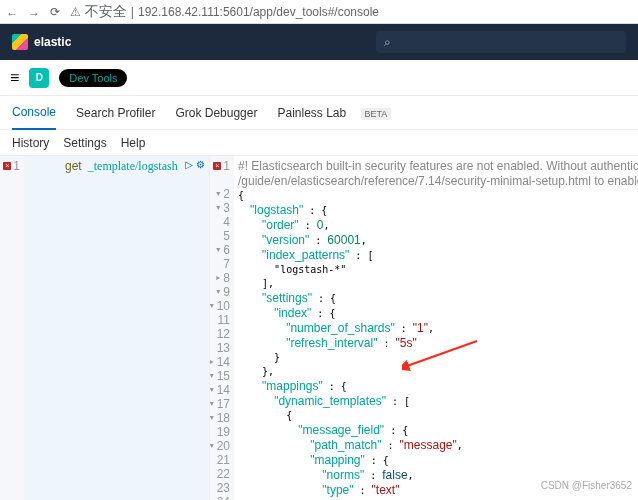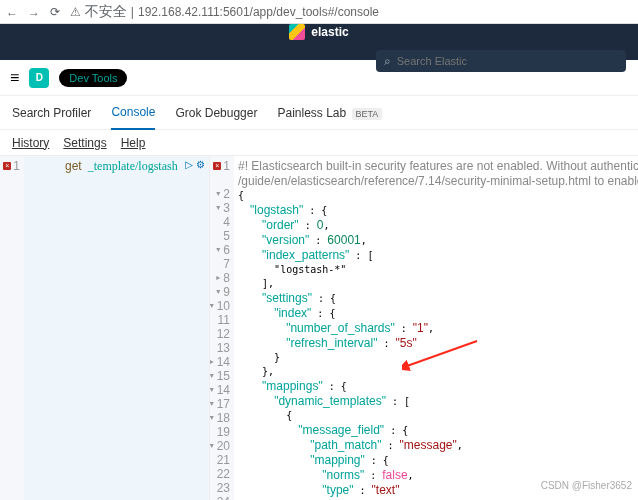--- a/index.html
+++ b/index.html
@@ -1,53 +1,53 @@
 <!DOCTYPE html>
 <html><head>
 <meta charset="utf-8">
 <style>
 * { margin:0; padding:0; box-sizing:border-box; font-family:-apple-system,BlinkMacSystemFont,"Segoe UI",Helvetica,Arial,sans-serif; font-size:12px; }
 body { width:638px; height:500px; overflow:hidden; background:#fff; }
 .browser-bar { height:24px; background:#fff; border-bottom:1px solid #ddd; display:flex; align-items:center; padding:0 6px; gap:10px; color:#5f6368; }
 .browser-bar .ico { cursor:pointer; }
 .url-sec { display:flex; align-items:center; gap:4px; font-size:11px; color:#666; }
 .url-badge { font-size:14px; color:#5f6368; }
-.top-nav { height:36px; background:#1d2a3e; display:flex; align-items:center; padding:0 12px; gap:10px; color:#eee;flex-direction:column; }
+.top-nav { height:36px; background:#1d2a3e; display:flex; align-items:center; padding:0 12px; gap:10px; color:#eee; }
 .logo { display:flex; align-items:center; gap:6px; font-weight:600; font-size:14px; color:#fff; }
 .logo-sym { width:16px; height:16px; background:linear-gradient(135deg,#00bfb3 30%,#fec514 30% 60%,#f04e98 60%); border-radius:2px; transform:rotate(0deg); }
 .search-wrap { margin-left:auto; width:250px; }
 .search-box { display:flex; align-items:center; background:#253549; border-radius:4px; padding:4px 8px; gap:6px; color:#98a2b3; }
 .search-box input { background:transparent; border:none; color:#98a2b3; outline:none; width:100%; font-size:11px; }
 .sec-bar { height:36px; border-bottom:1px solid #eee; display:flex; align-items:center; padding:0 10px; gap:10px; }
 .menu-ico { font-size:16px; cursor:pointer; }
 .d-badge { width:20px; height:20px; background:#00bfb3; color:#fff; border-radius:4px; display:flex; align-items:center; justify-content:center; font-size:10px; font-weight:600; }
 .pill { background:#000000; color:#00a39a; padding:3px 10px; border-radius:12px; font-size:11px; }
 .tabs { height:34px; border-bottom:1px solid #eee; display:flex; align-items:center; padding:0 12px; gap:20px; }
 .tab { font-size:12px; color:#333; cursor:pointer; padding:9px 0; }
 .tab.active { color:#006bb4; border-bottom:2px solid #006bb4; font-weight:500; }
-.beta { font-size:9px; background:#eee; color:#666; padding:1px 4px; border-radius:2px; margin-left:2px; }
-.sub-bar { height:26px; border-bottom:1px solid #eee; display:flex; align-items:center; padding:0 12px; gap:14px; font-size:11px; color:#333;text-decoration:underline; }
+.beta { font-size:9px; background:#eee; color:#666; padding:1px 4px; border-radius:2px; margin-left:11px; }
+.sub-bar { height:26px; border-bottom:1px solid #eee; display:flex; align-items:center; padding:0 12px; gap:14px; font-size:11px; color:#333; }
 .panes { display:flex; height:344px; }
 .pane { display:flex; border-right:1px solid #eee; }
 .gutter { width:24px; background:#f5f7fa; text-align:right; padding:3px 4px 0 0; color:#999; font-family:Menlo,Consolas,monospace; font-size:10px; line-height:14px; }
 .gut-row { display:flex; align-items:center; justify-content:flex-end; gap:2px; height:14px; }
 .xmark { width:8px; height:8px; background:#bd271e; color:#fff; font-size:7px; display:inline-flex; align-items:center; justify-content:center; border-radius:1px; }
 .code { font-family:Menlo,Consolas,monospace; font-size:10px; line-height:14px; padding:3px 4px 0 4px; white-space:pre; overflow:hidden; }
 .left-pane { width:237px; position:relative; }
 .left-pane .code { width:185px; background:#eef5fb; }
 .left-actions { position:absolute; right:4px; top:3px; display:flex; gap:3px; }
 .act-ico { color:#006bb4; font-size:10px; cursor:pointer; }
 .right-pane { flex:1; }
 .right-pane .code { flex:1; }
 .tok-m { color:#795e26;margin-left:37px; }
 .tok-p { color:#00a39a;font-family:Liberation Serif, serif; }
 .tok-k { color:#00a39a; }
 .tok-s { color:#a31515; }
 .tok-n { color:#098658; }
-.tok-b { color:#ec4899; }
+.tok-b { color:#0c4a6e; }
 .tok-c { color:#888; }
 .fold { color:#999; font-size:8px; margin-right:1px; display:inline-block; width:7px; }
 .arrow { position:absolute; pointer-events:none; }
 .watermark { position:absolute; bottom:9px; right:6px; color:#aaa; font-size:10px; }
 </style>
 </head>
 <body>
 
 <div class="browser-bar">
   <span class="ico">←</span>
@@ -62,34 +62,33 @@
 </div>
 
 <div class="top-nav">
   <div class="logo">
     <div class="logo-sym"></div>
     <span>elastic</span>
   </div>
   <div class="search-wrap">
     <div class="search-box">
       <span>⌕</span>
-      <input placeholder="Search Elastic" style="">
     </div>
   </div>
 </div>
 
 <div class="sec-bar">
   <span class="menu-ico">≡</span>
   <div class="d-badge">D</div>
   <div class="pill">Dev Tools</div>
 </div>
 
 <div class="tabs">
+  <div class="tab active">Console</div>
   <div class="tab">Search Profiler</div>
-  <div class="tab active">Console</div>
   <div class="tab">Grok Debugger</div>
   <div class="tab">
     <span>Painless Lab</span>
     <span class="beta">BETA</span>
   </div>
 </div>
 
 <div class="sub-bar">
   <span>History</span>
   <span>Settings</span>

